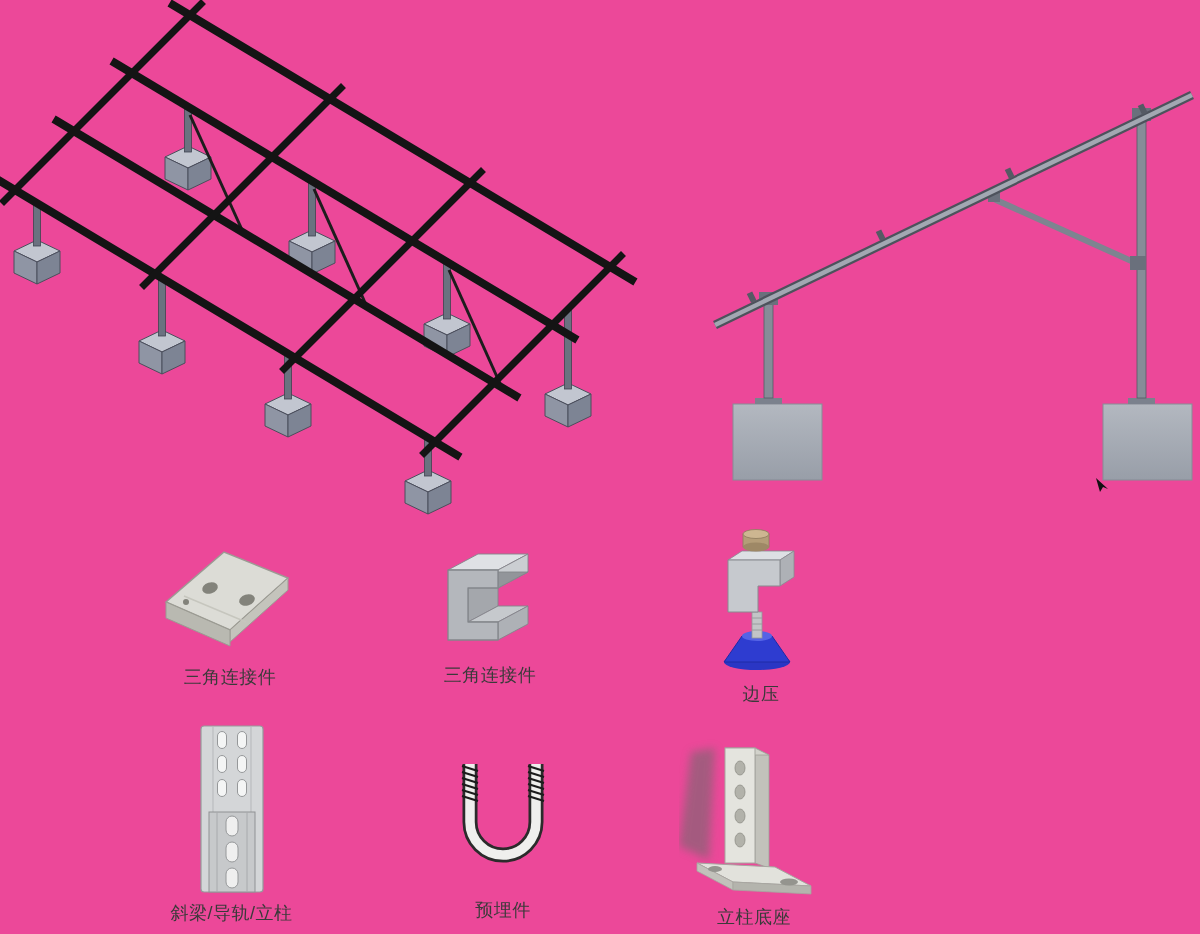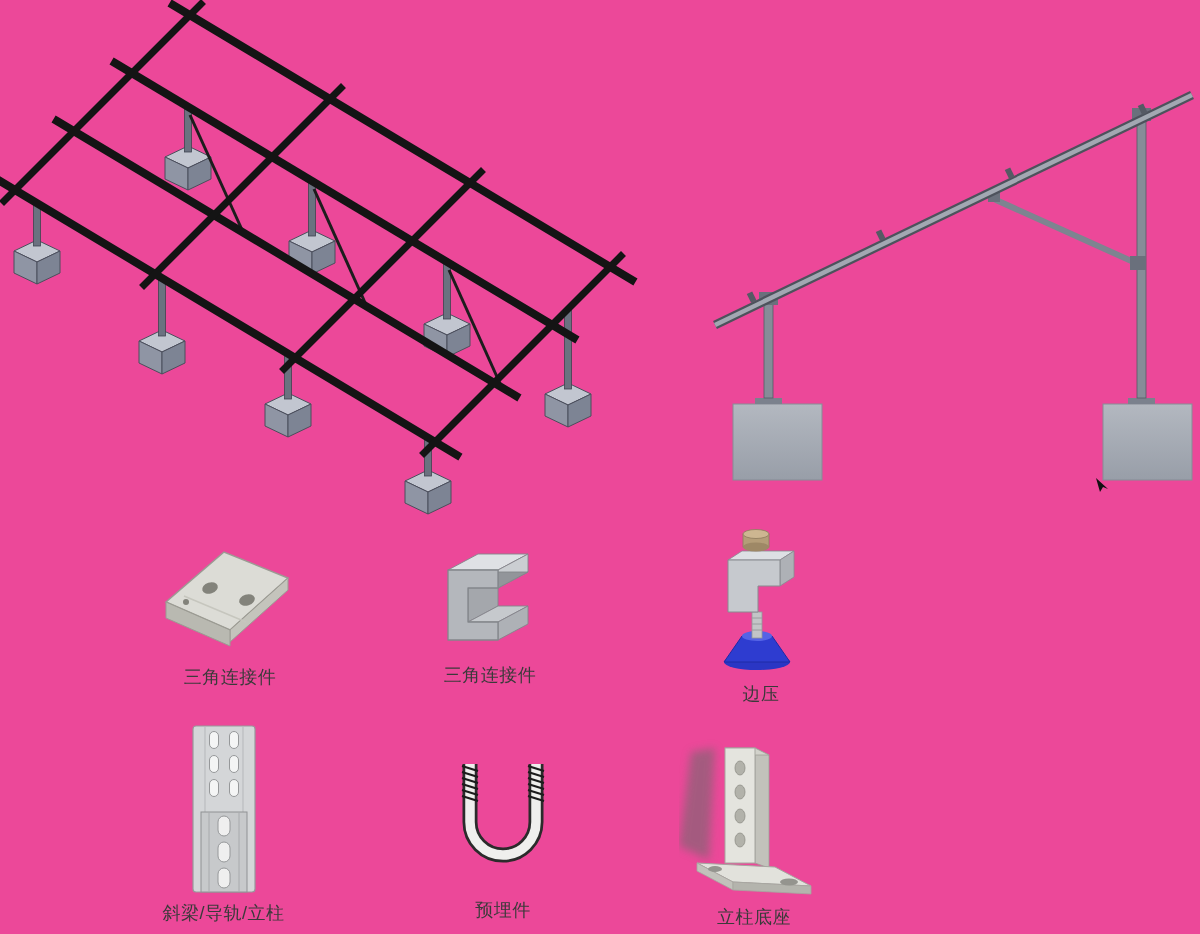--- a/index.html
+++ b/index.html
@@ -201,21 +201,21 @@
       <g>
         <rect x="47" y="14" width="26" height="13" fill="#b49d78" stroke="#8d7a5c" stroke-width="0.8"></rect>
         <ellipse cx="60" cy="14" rx="13" ry="4.5" fill="#cdb691" stroke="#8d7a5c" stroke-width="0.8"></ellipse>
         <ellipse cx="60" cy="27" rx="13" ry="4.5" fill="#9e8866"></ellipse>
       </g>
     </svg>
     <div class="cap">边压</div>
   </div>
 
 
-  <div class="cell" style="left:166px;top:722px;width:115px">
+  <div class="cell" style="left:174px;top:722px;width:115px">
     <svg class="art" width="110" height="172" viewBox="0 0 110 172">
       <rect x="24" y="4" width="62" height="166" rx="3" fill="#d4d6d8" stroke="#97999c" stroke-width="1.2"></rect>
       <line x1="36" y1="4" x2="36" y2="170" stroke="#b5b7ba" stroke-width="1"></line>
       <line x1="74" y1="4" x2="74" y2="170" stroke="#b5b7ba" stroke-width="1"></line>
       <g fill="#f4f5f5" stroke="#96989a" stroke-width="1">
         <rect x="40.5" y="9.5" width="9" height="17" rx="4.5"></rect>
           <rect x="60.5" y="9.5" width="9" height="17" rx="4.5"></rect>
         <rect x="40.5" y="33.5" width="9" height="17" rx="4.5"></rect>
           <rect x="60.5" y="33.5" width="9" height="17" rx="4.5"></rect>
         <rect x="40.5" y="57.5" width="9" height="17" rx="4.5"></rect>

